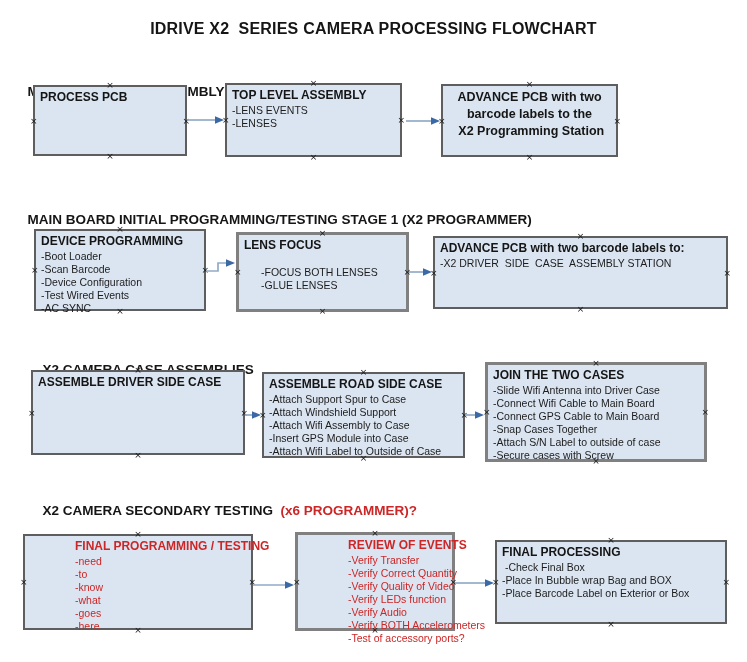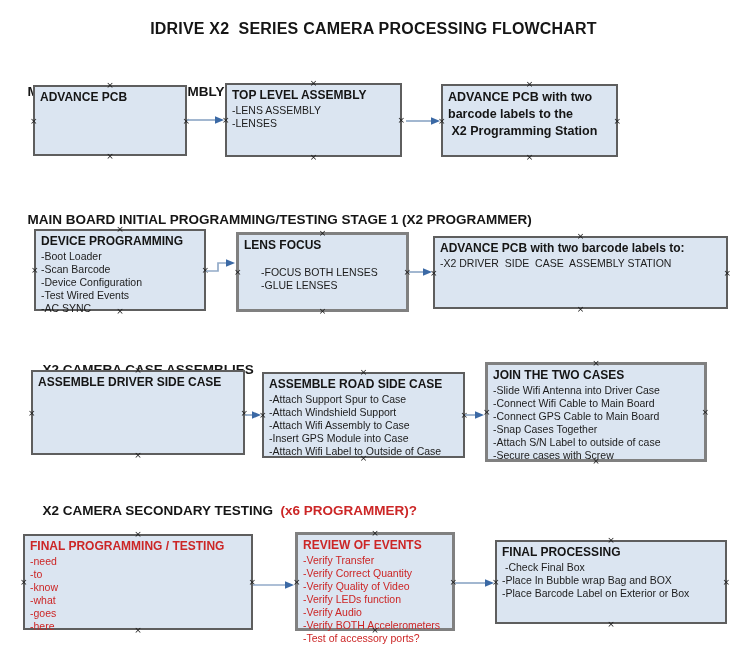--- a/index.html
+++ b/index.html
@@ -32,23 +32,23 @@
   }
   .fbox.thick{border:3px solid var(--box-border-thick);}
   .fbox-title{
     font-size:12px;line-height:15px;font-weight:bold;white-space:pre;margin-bottom:1px;color:#151515;
   }
   .fbox-items .item{
     font-size:10.5px;line-height:13px;white-space:pre;color:#1c1c1c;
   }
   .fbox.gap .fbox-items{margin-top:13px;margin-left:17px;}
   .fbox.red .fbox-title,
-  .fbox.red .fbox-items .item{color:var(--red);}
+  .fbox.red .fbox-items .item{color:var(--red);margin-left:45px;}
   .fbox-lines .bline{
-    font-size:12.5px;line-height:17px;font-weight:bold;white-space:pre;color:#151515;
+    font-size:12.5px;line-height:17px;font-weight:bold;white-space:pre;color:#151515;text-align:center;
   }
   .handle{
     position:absolute;font-size:9px;line-height:8px;color:var(--handle);
     font-family:"DejaVu Sans", sans-serif;pointer-events:none;
   }
   .handle-top{top:-6px;left:50%;transform:translateX(-50%);}
   .handle-bottom{bottom:-6px;left:50%;transform:translateX(-50%);}
   .handle-left{left:-5px;top:50%;transform:translateY(-50%);}
   .handle-right{right:-5px;top:50%;transform:translateY(-50%);}
   svg.conn{position:absolute;overflow:visible;}
@@ -67,30 +67,30 @@
   <span>MAIN BOARD INITIAL PROGRAMMING/TESTING STAGE 1 (X2 PROGRAMMER)</span>
 </div>
 <div class="sec-head" style="left:35px;top:347px">
   <span>X2 CAMERA CASE ASSEMBLIES</span>
 </div>
 <div class="sec-head" style="left:35px;top:488px">
   <span>X2 CAMERA SECONDARY TESTING</span><span class="red-part">  (x6 PROGRAMMER)?</span>
 </div>
 
 <div class="fbox" style="left:33px;top:85px;width:154px;height:71px">
-  <div class="fbox-title">ADVANCE PCB</div>
+  <div class="fbox-title">PROCESS PCB</div>
 <span class="handle handle-top">×</span>
     <span class="handle handle-bottom">×</span>
     <span class="handle handle-left">×</span>
     <span class="handle handle-right">×</span>
   </div>
 <div class="fbox" style="left:225px;top:83px;width:177px;height:74px">
   <div class="fbox-title">TOP LEVEL ASSEMBLY</div>
   <div class="fbox-items">
-      <div class="item">-LENS ASSEMBLY</div>
+      <div class="item">-LENS EVENTS</div>
       <div class="item">-LENSES</div>
     </div>
 <span class="handle handle-top">×</span>
     <span class="handle handle-bottom">×</span>
     <span class="handle handle-left">×</span>
     <span class="handle handle-right">×</span>
   </div>
 <div class="fbox" style="left:441px;top:84px;width:177px;height:73px">
   <div class="fbox-lines">
       <div class="bline">ADVANCE PCB with two</div>

